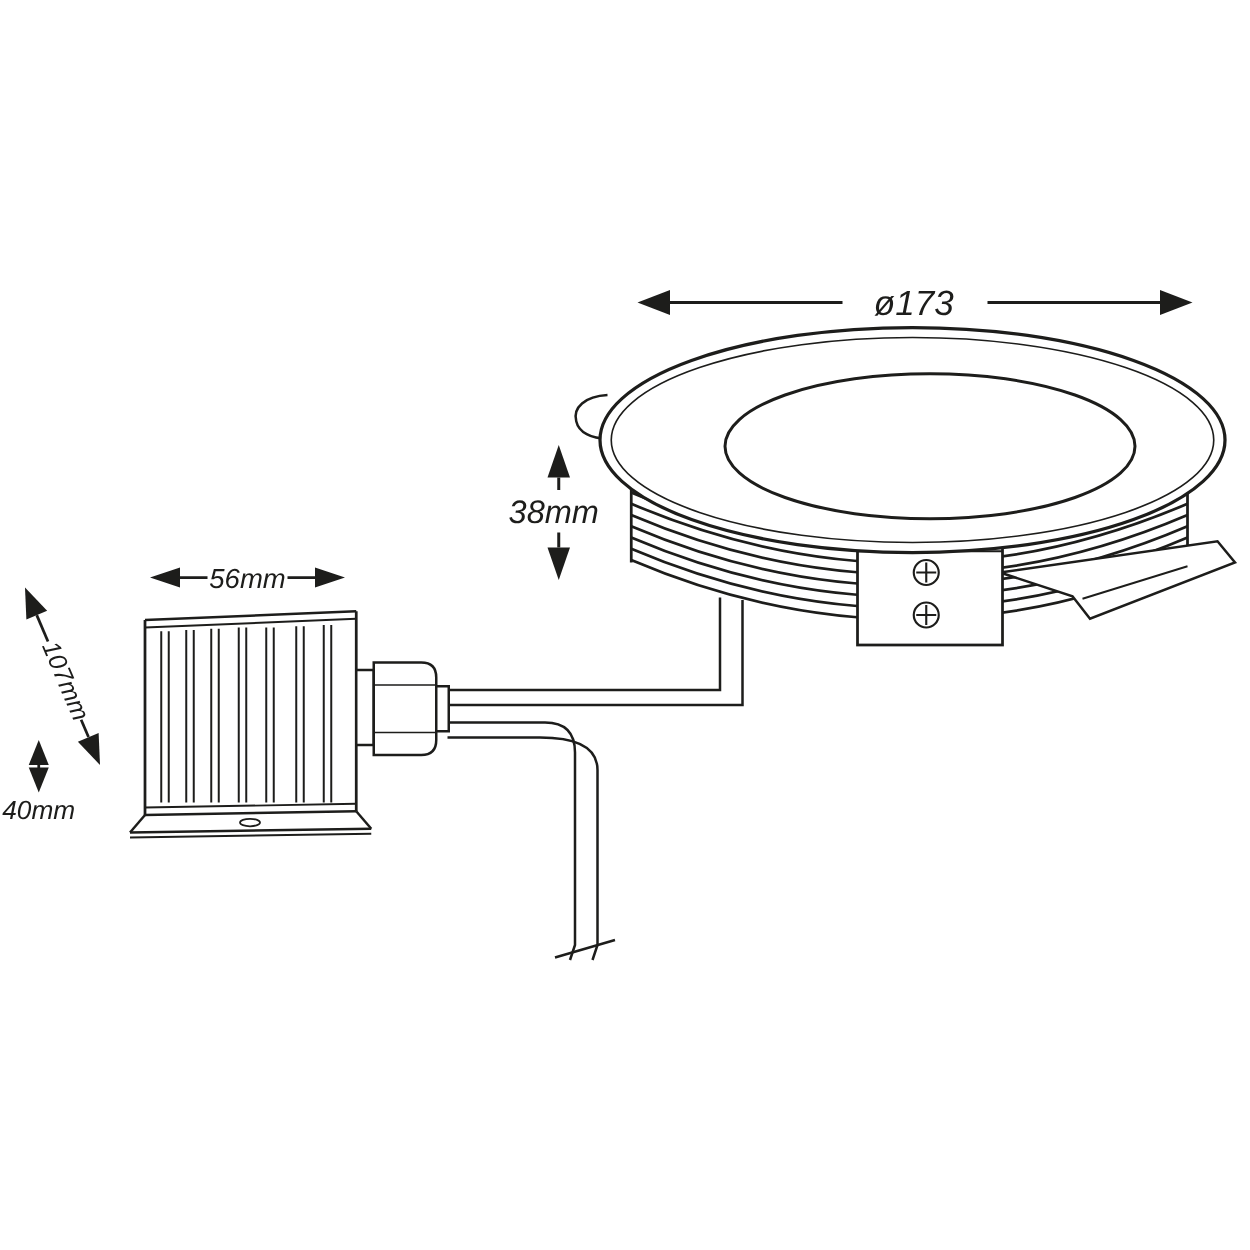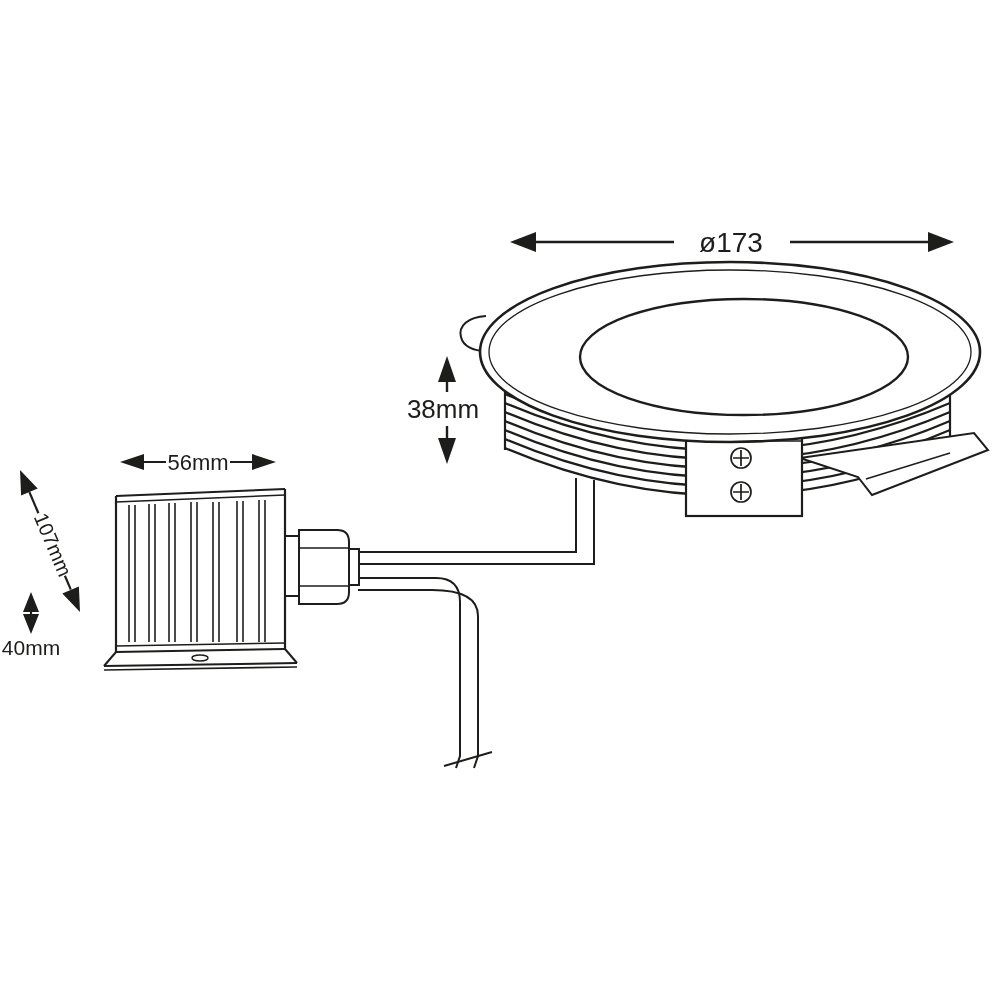--- a/index.html
+++ b/index.html
@@ -9,20 +9,21 @@
     width: 1000px;
     height: 1000px;
     overflow: hidden;
     font-family: "Liberation Sans", sans-serif;
   }
   .canvas {
     position: relative;
     width: 840px;
     height: 1000px;
     background: #ffffff;
+    font-style: italic;
   }
   svg text {
     font-family: "Liberation Sans", sans-serif;
     fill: #1d1d1b;
   }
   .dim-label-lg { font-size: 28px; }
   .dim-label-md { font-size: 26px; }
   .dim-label-sm { font-size: 21px; }
 </style>
 </head>

